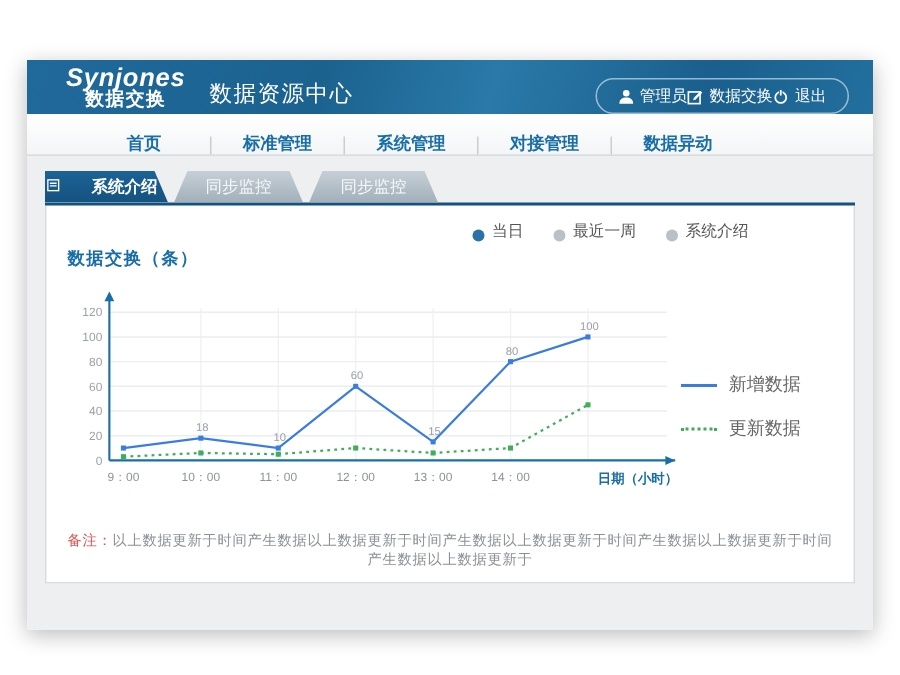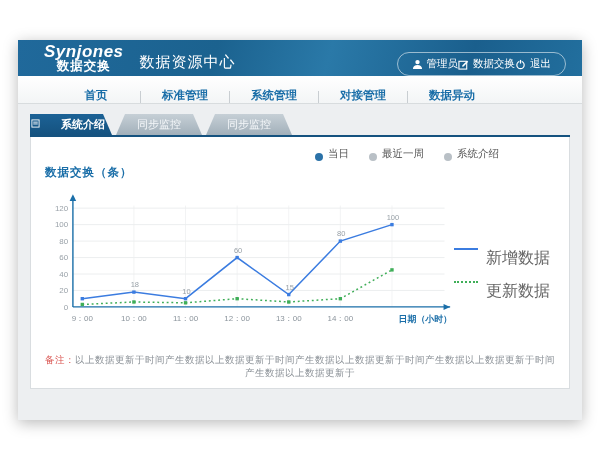--- a/index.html
+++ b/index.html
@@ -41,21 +41,21 @@
   
   .panel { background:#fff; border:1px solid #d9dde0; border-top:none; height:252px; position:relative;
            padding:6px 10px; }
   .filters { position:absolute; top:10px; right:70px; display:flex; gap:20px; }
   .filter { display:flex; align-items:flex-end; gap:5px; font-size:10.5px; color:#555; cursor:pointer; }
   .dot { width:8px; height:8px; border-radius:50%; background:#b9c0c6; }
   .filter.sel .dot { background:#2b72a8; }
   .charttitle { margin:22px 0 0 4px; font-size:11.5px; font-weight:bold; color:#1a6ea8; letter-spacing:1px; }
   .chartrow { display:flex; }
   .legend { width:112px; padding-top:68px; display:flex; flex-direction:column; gap:12px; }
-  .legitem { display:flex; align-items:flex-start; gap:8px; font-size:16px; color:#666; cursor:pointer; }
+  .legitem { display:flex; align-items:center; gap:8px; font-size:12px; color:#666; cursor:pointer; }
   .swatch { width:24px; height:0; }
   .note { margin-top:14px; text-align:center; font-size:9.5px; color:#8a9096; letter-spacing:.5px; }
   .note .red { color:#d9534f; }
   svg text { font-family:"Liberation Sans","DejaVu Sans",sans-serif; }
 </style>
 </head>
 <body>
 
 <div class="window">
 

